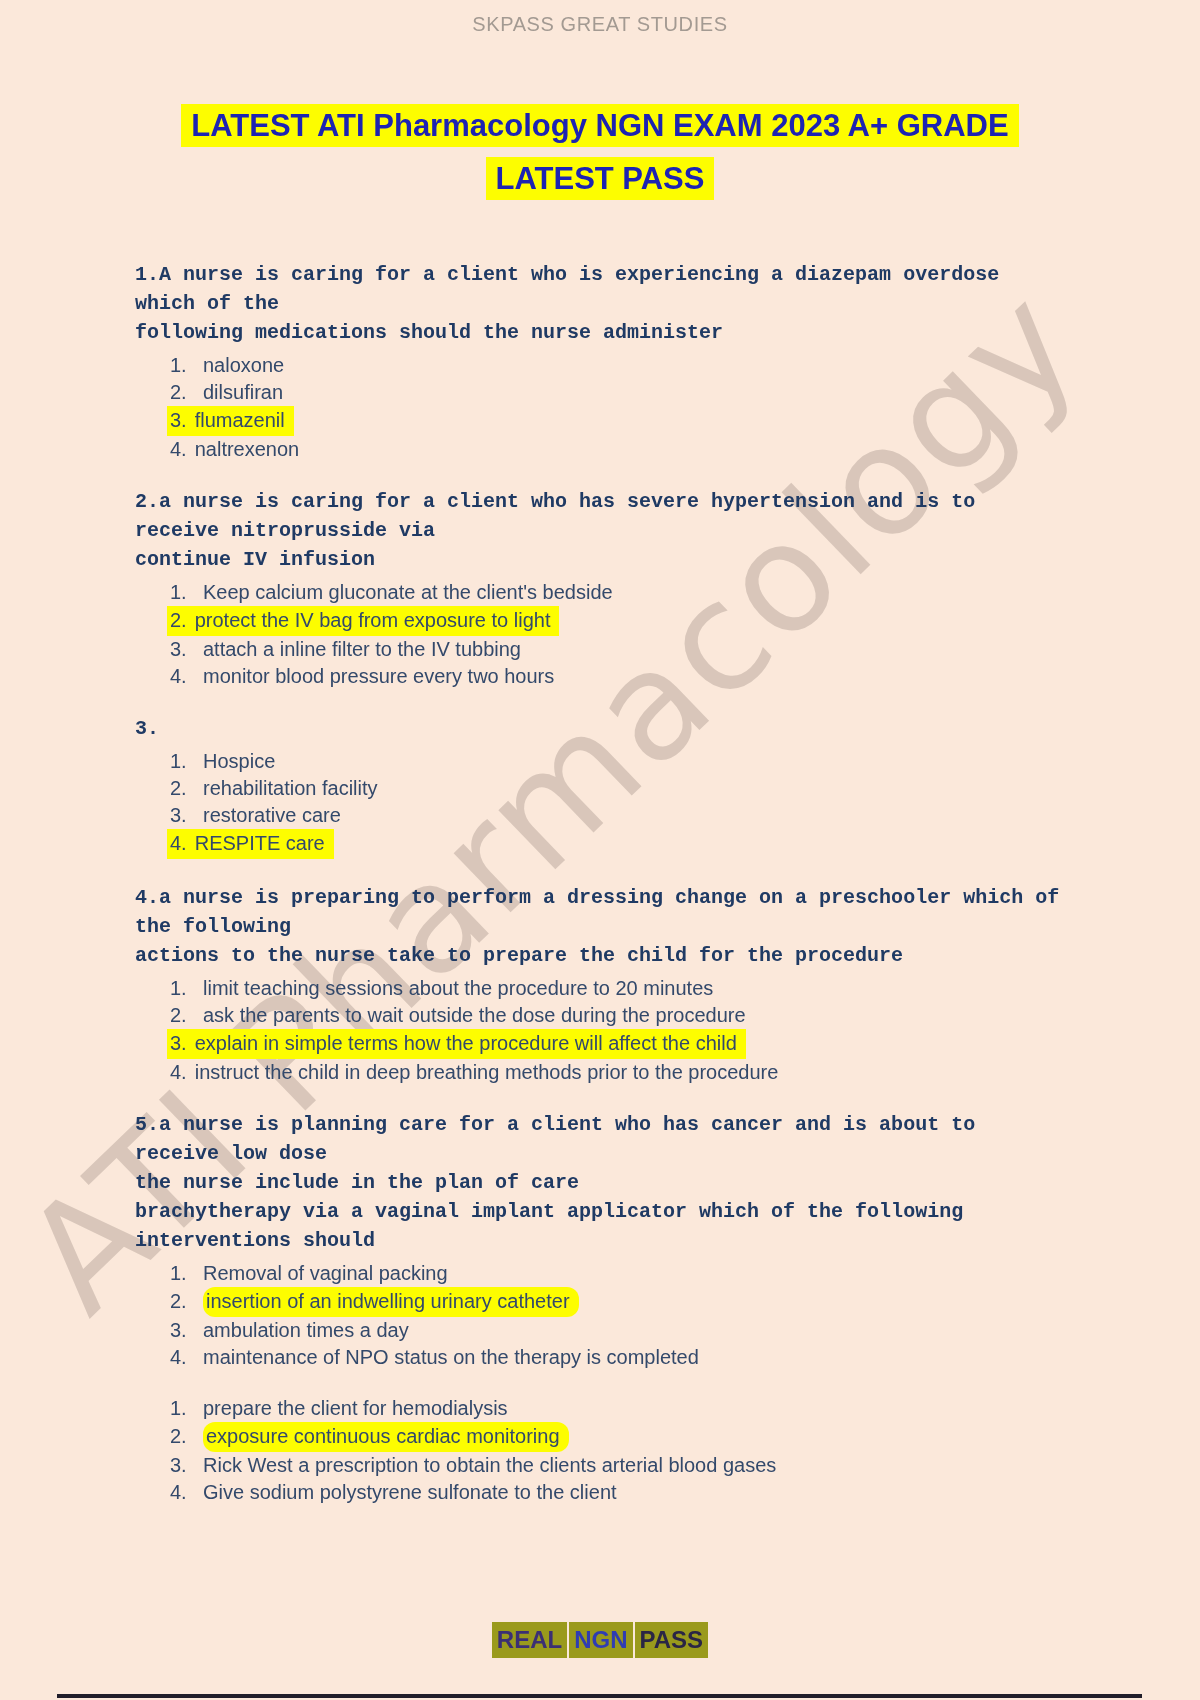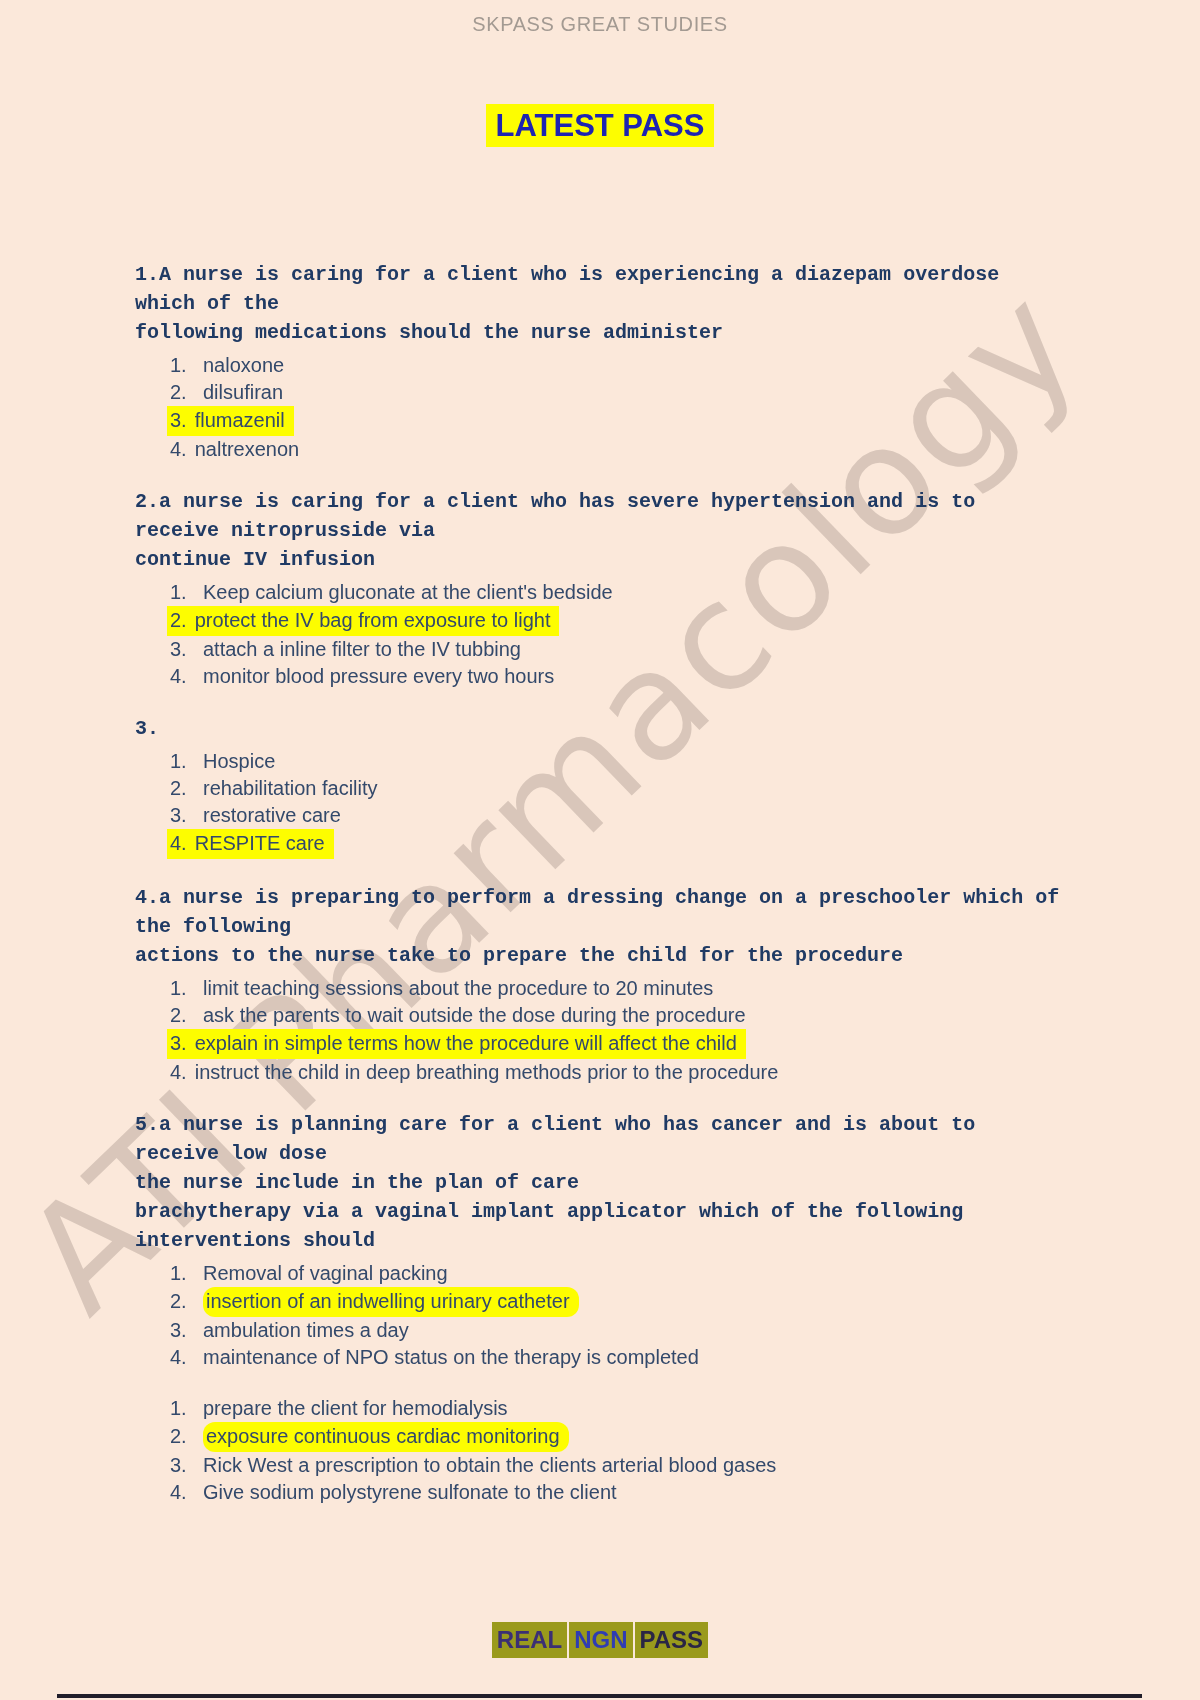--- a/index.html
+++ b/index.html
@@ -68,20 +68,23 @@
 <body>
 
 <div class="page">
 
   <div class="watermark">ATI Pharmacology</div>
 
   <div class="header">SKPASS GREAT STUDIES</div>
 
   <div class="title-block">
     <div class="title-row">
+      <span class="title-line">LATEST ATI Pharmacology NGN EXAM 2023 A+ GRADE</span>
+    </div>
+    <div class="title-row">
       <span class="title-line">LATEST PASS</span>
     </div>
   </div>
 
   <div class="content" id="questions">
       <div class="question">
         <div class="qtitle-wrap">
           <div class="qtitle">1.A nurse is caring for a client who is experiencing a diazepam overdose which of the</div>
           <div class="qtitle">following medications should the nurse administer</div>
         </div>

